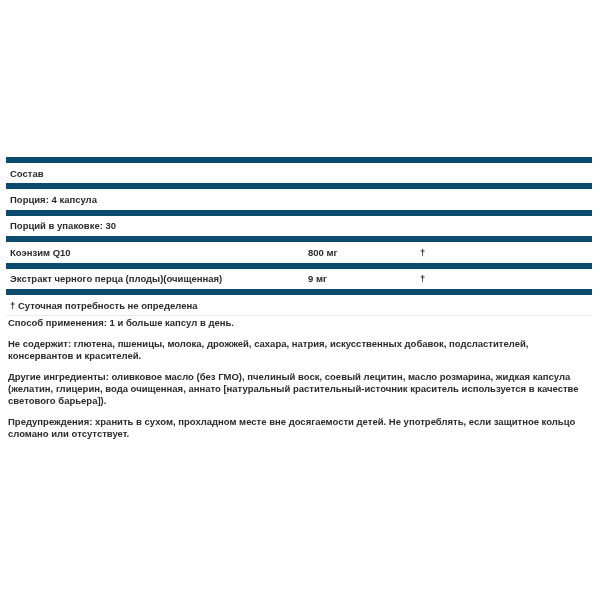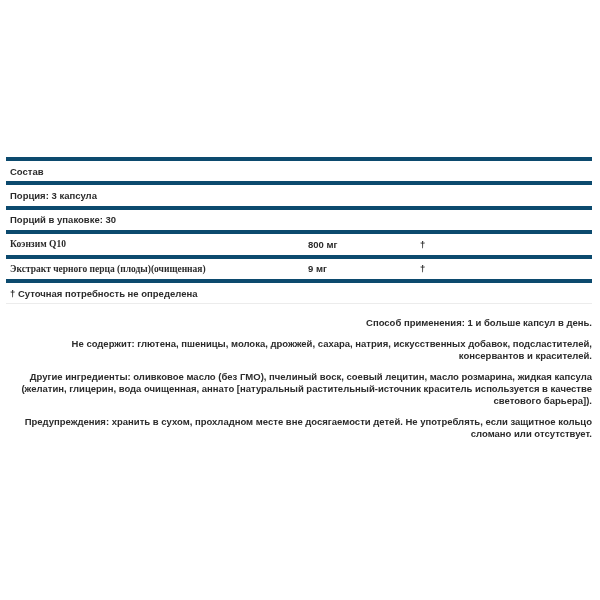--- a/index.html
+++ b/index.html
@@ -20,51 +20,50 @@
       left: 6px;
       top: 157px;
       width: 586px;
       border-collapse: collapse;
       font-size: 9.5px;
       font-weight: bold;
     }
     .facts td {
       height: 20.4px;
       padding: 0 0 0 4px;
-      border-top: 4px solid #0c4a6e;
+      border-top: 6px solid #0c4a6e;
       border-bottom: 1px solid #ececec;
       vertical-align: middle;
       white-space: nowrap;
     }
-    .facts td.c1 { width: 294px; font-family: Liberation Serif, serif; }
+    .facts td.c1 { width: 294px; }
     .facts td.c2 { width: 108px; }
     .notes {
       position: absolute;
       left: 8px;
       top: 317px;
       width: 584px;
       font-size: 9.5px;
       font-weight: bold;
       line-height: 12.2px;
-      text-align: right;
     }
     .notes p {
       margin: 0 0 8.5px 0;
     }
   </style>
 </head>
 <body>
 
 <table class="facts">
   <tbody>
       <tr>
     <td colspan="3">Состав</td>
   </tr>
   <tr>
-    <td colspan="3">Порция: 3 капсула</td>
+    <td colspan="3">Порция: 4 капсула</td>
   </tr>
   <tr>
     <td colspan="3">Порций в упаковке: 30</td>
   </tr>
   <tr>
     <td class="c1">Коэнзим Q10</td>
     <td class="c2">800 мг</td>
     <td>†</td>
   </tr>
   <tr>

